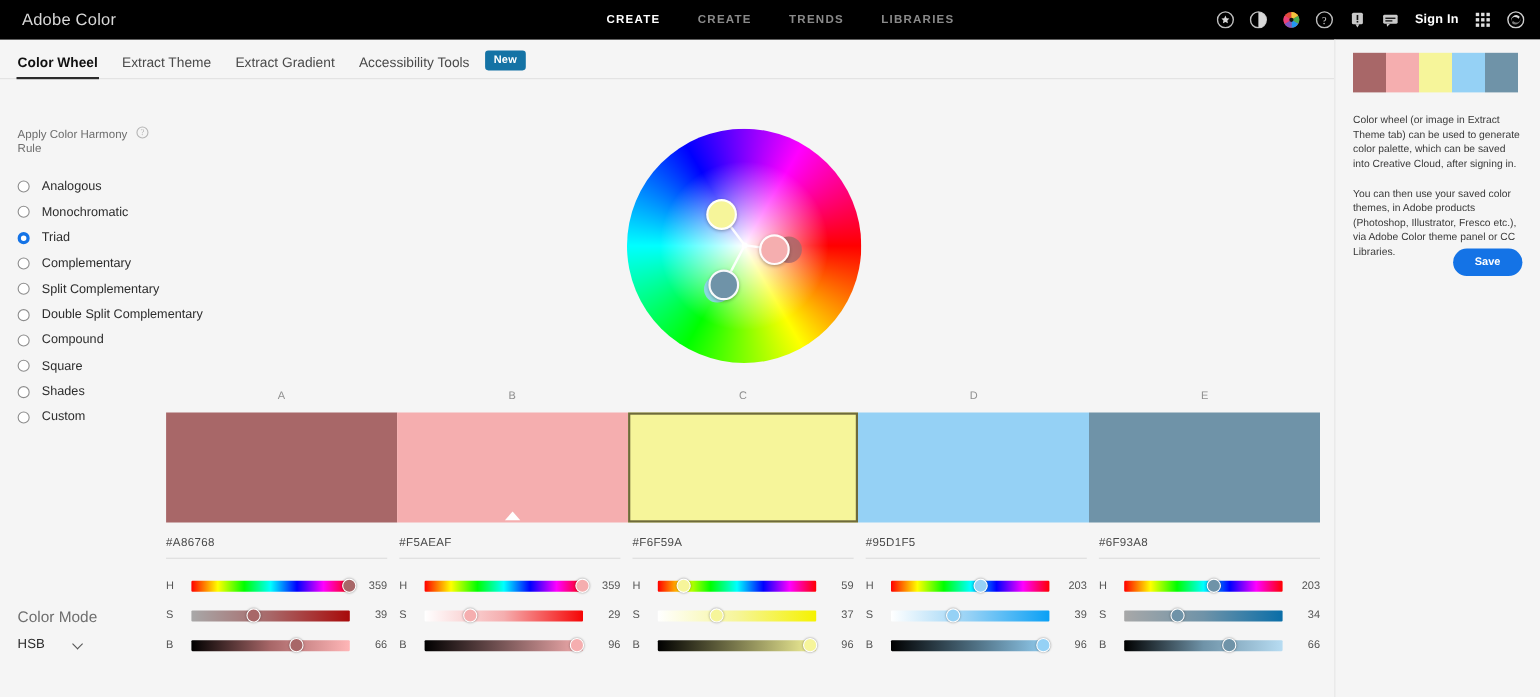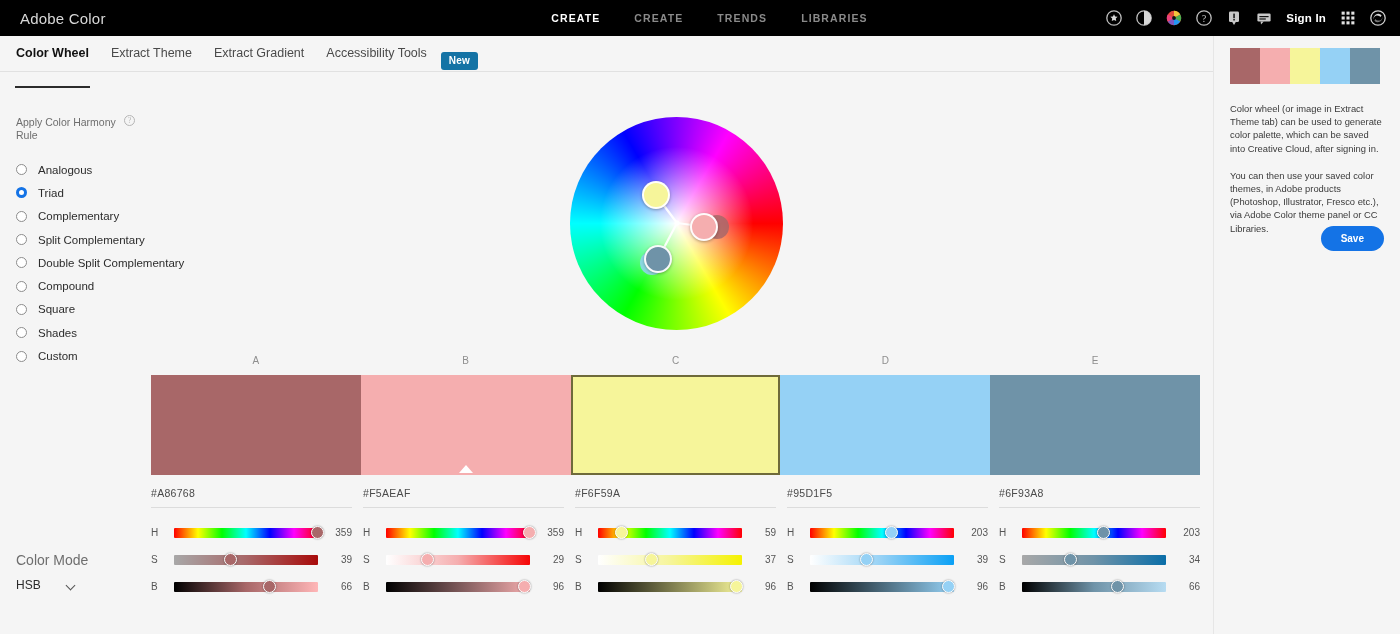--- a/index.html
+++ b/index.html
@@ -42,21 +42,21 @@
   
   .tabstrip {
     position:absolute; top:36px; left:0; width:1213px; height:36px;
     border-bottom:1px solid #e1e1e1;
   }
   .tabs {
     position:absolute; left:16px; top:10px;
     display:flex; align-items:center; gap:22px;
   }
   .tab {
-    font-size:12.5px; color:#4a4a4a; position:relative; padding-bottom:28px;
+    font-size:12.5px; color:#4a4a4a; position:relative; padding-bottom:8px;
     cursor:pointer; white-space:nowrap;
   }
   .tab.active { color:#111; font-weight:bold; }
   .tab.active:after {
     content:""; position:absolute; left:-1px; right:-1px; bottom:0;
     height:2px; background:#2c2c2c;
   }
   .newbadge {
     background:#1473a5; color:#fff; font-size:10px; font-weight:bold;
     padding:3px 8px 4px; border-radius:3px; margin-left:-8px; margin-bottom:12px;
@@ -263,20 +263,24 @@
 <div class="harmony">
   <div style="position:relative;">
     <div class="harmony-title">Apply Color Harmony Rule</div>
     <div class="help-icon">?</div>
   </div>
   <div class="rule-list">
     <div class="rule">
         <span class="radio"></span>
         <span>Analogous</span>
       </div>
+    <div class="rule">
+        <span class="radio"></span>
+        <span>Monochromatic</span>
+      </div>
     <div class="rule sel">
         <span class="radio"></span>
         <span>Triad</span>
       </div>
     <div class="rule">
         <span class="radio"></span>
         <span>Complementary</span>
       </div>
     <div class="rule">
         <span class="radio"></span>

